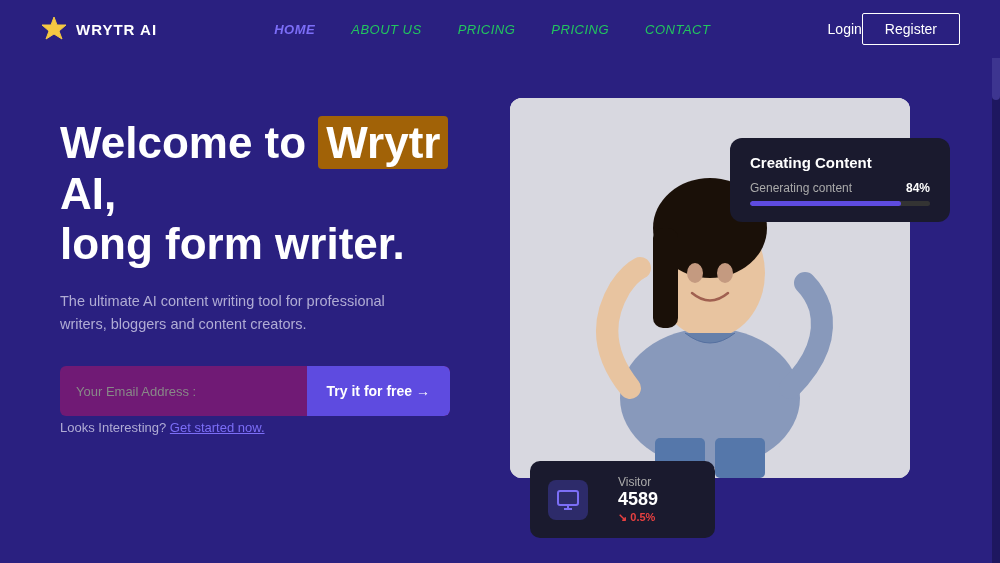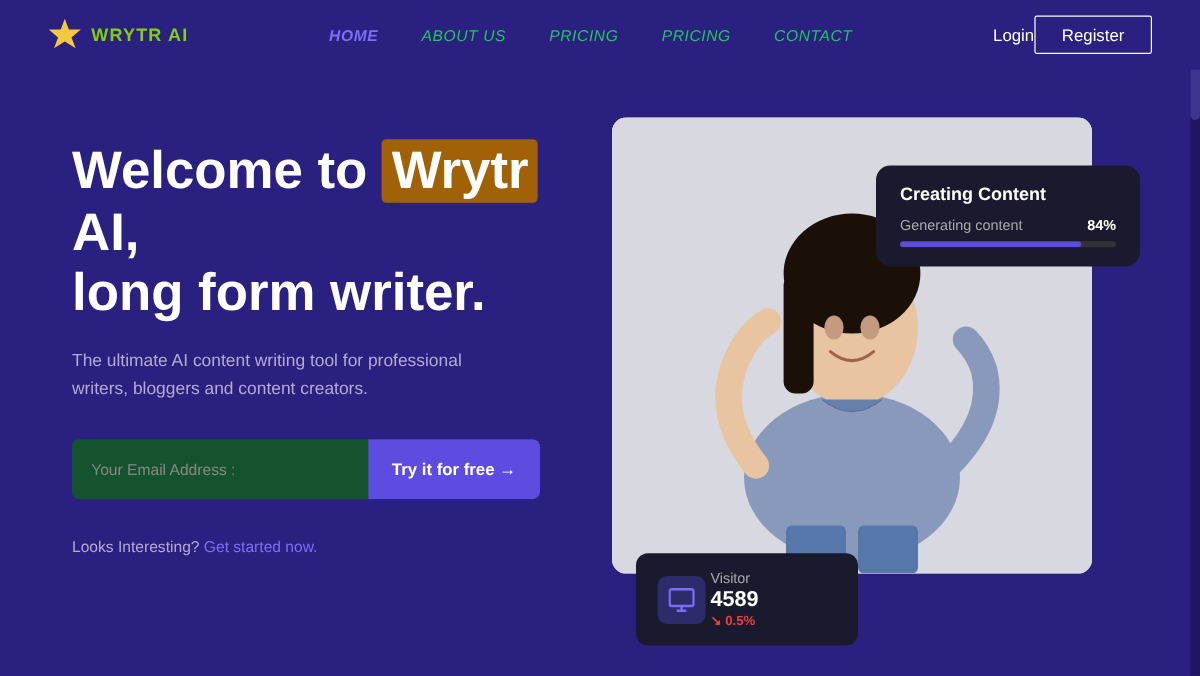--- a/index.html
+++ b/index.html
@@ -25,21 +25,21 @@
     .navbar-left {
       display: flex;
       align-items: center;
       gap: 8px;
     }
     .logo-icon {
       width: 28px;
       height: 28px;
     }
     .logo-text {
-      color: #84cc16;
+      color: #ffffff;
       font-weight: 700;
       font-size: 15px;
       letter-spacing: 1px;
     }
     .navbar-center {
       display: flex;
       align-items: center;
       gap: 36px;
       font-style: italic;
     }
@@ -110,26 +110,26 @@
       font-size: 14.5px;
       line-height: 1.6;
       margin-bottom: 30px;
       max-width: 370px;
     }
 
     
     .email-form {
       display: flex;
       align-items: center;
-      background: #14532d;
+      background: #701a75;
       border-radius: 6px;
       overflow: hidden;
       width: 390px;
       height: 50px;
-      margin-bottom: 32px;
+      margin-bottom: 4px;
     }
     .email-input {
       flex: 1;
       background: transparent;
       border: none;
       outline: none;
       color: #aaa;
       font-size: 13px;
       padding: 0 16px;
     }
@@ -149,20 +149,21 @@
       border-radius: 0 6px 6px 0;
     }
 
     .looks-interesting {
       color: #b0acd4;
       font-size: 13px;
     }
     .looks-interesting .get-started-link {
       color: #7c6ef7;
       cursor: pointer;
+      text-decoration: underline;
     }
 
     
     .right-section {
       position: relative;
       width: 430px;
       height: 420px;
       margin-left: 30px;
       margin-top: -10px;
     }
@@ -238,21 +239,21 @@
     
     .visitor-card {
       position: absolute;
       bottom: -20px;
       left: 20px;
       background: #1a1a2e;
       border-radius: 10px;
       padding: 14px 18px;
       display: flex;
       align-items: center;
-      gap: 4px;
+      gap: 30px;
       z-index: 5;
       width: 185px;
     }
     .visitor-icon-wrap {
       background: #2d2b6a;
       border-radius: 8px;
       width: 40px;
       height: 40px;
       display: flex;
       align-items: center;

